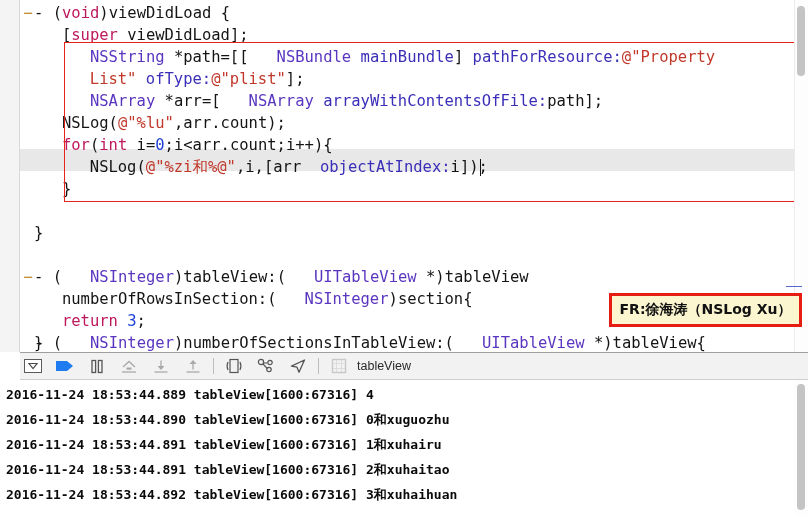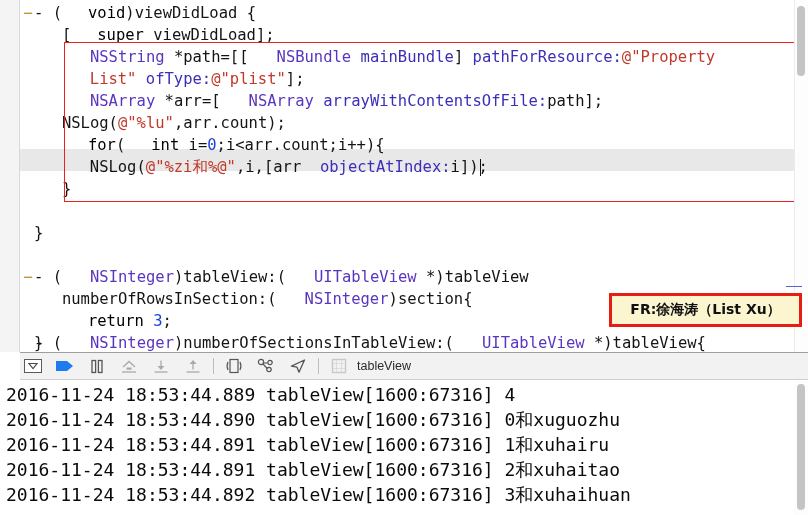--- a/index.html
+++ b/index.html
@@ -79,21 +79,21 @@
     width: 12px;
     height: 22px;
     line-height: 22px;
     text-align: center;
     font-family: "DejaVu Sans Mono", "Liberation Mono", monospace;
     font-size: 15.5px;
     color: #c08a2a;
   }
 
   
-  .kw      { color: #000000; margin-left: 26px; }   
+  .kw      { color: #be185d; }   
   .type    { color: #5a36c0; margin-left: 28px; }   
   .msg     { color: #3b2fb8; }   
   .str     { color: #c0392b; }   
   .num     { color: #1c3fd8; }   
   .plain   { color: #141414; }
   .spell   { text-decoration-color: #e03a2f;
              text-decoration-style: solid; text-underline-offset: 2px; }
 
   
   #caret {
@@ -203,22 +203,22 @@
     width: 808px;
     height: 135px;
     background: #ffffff;
     overflow: hidden;
   }
 
   #console-lines {
     position: absolute;
     left: 6px; top: 2px;
     font-family: "DejaVu Sans Mono", "Liberation Mono", monospace;
-    font-size: 18px;
-    font-weight: normal;
+    font-size: 13px;
+    font-weight: bold;
     line-height: 25px;
     color: #0a0a0a;
     white-space: pre;
   }
   .console-line { height: 25px; white-space: pre; }
 
   #console-scrollbar-track {
     position: absolute;
     right: 0; top: 0;
     width: 14px;
@@ -279,21 +279,21 @@
     <div id="caret" style="left: 480.4px; top: 159px;"></div>
 
     <div id="editor-scrollbar-track">
       <div id="editor-scrollbar-thumb"></div>
     </div>
   </div>
 
   <div id="blue-tick"></div>
 
   <div id="callout">
-    <span>FR:徐海涛（List Xu）</span>
+    <span>FR:徐海涛（NSLog Xu）</span>
   </div>
 
   <div id="console-toolbar">
 
     <div class="tb-btn">
       <svg width="18" height="14" viewBox="0 0 18 14" aria-hidden="true">
         <rect x="0.5" y="0.5" width="17" height="13" fill="#ffffff" stroke="#5a5a5a" stroke-width="1"></rect>
         <polygon points="5,4.5 13,4.5 9,9.5" fill="none" stroke="#4a4a4a" stroke-width="1.2"></polygon>
       </svg>
     </div>

